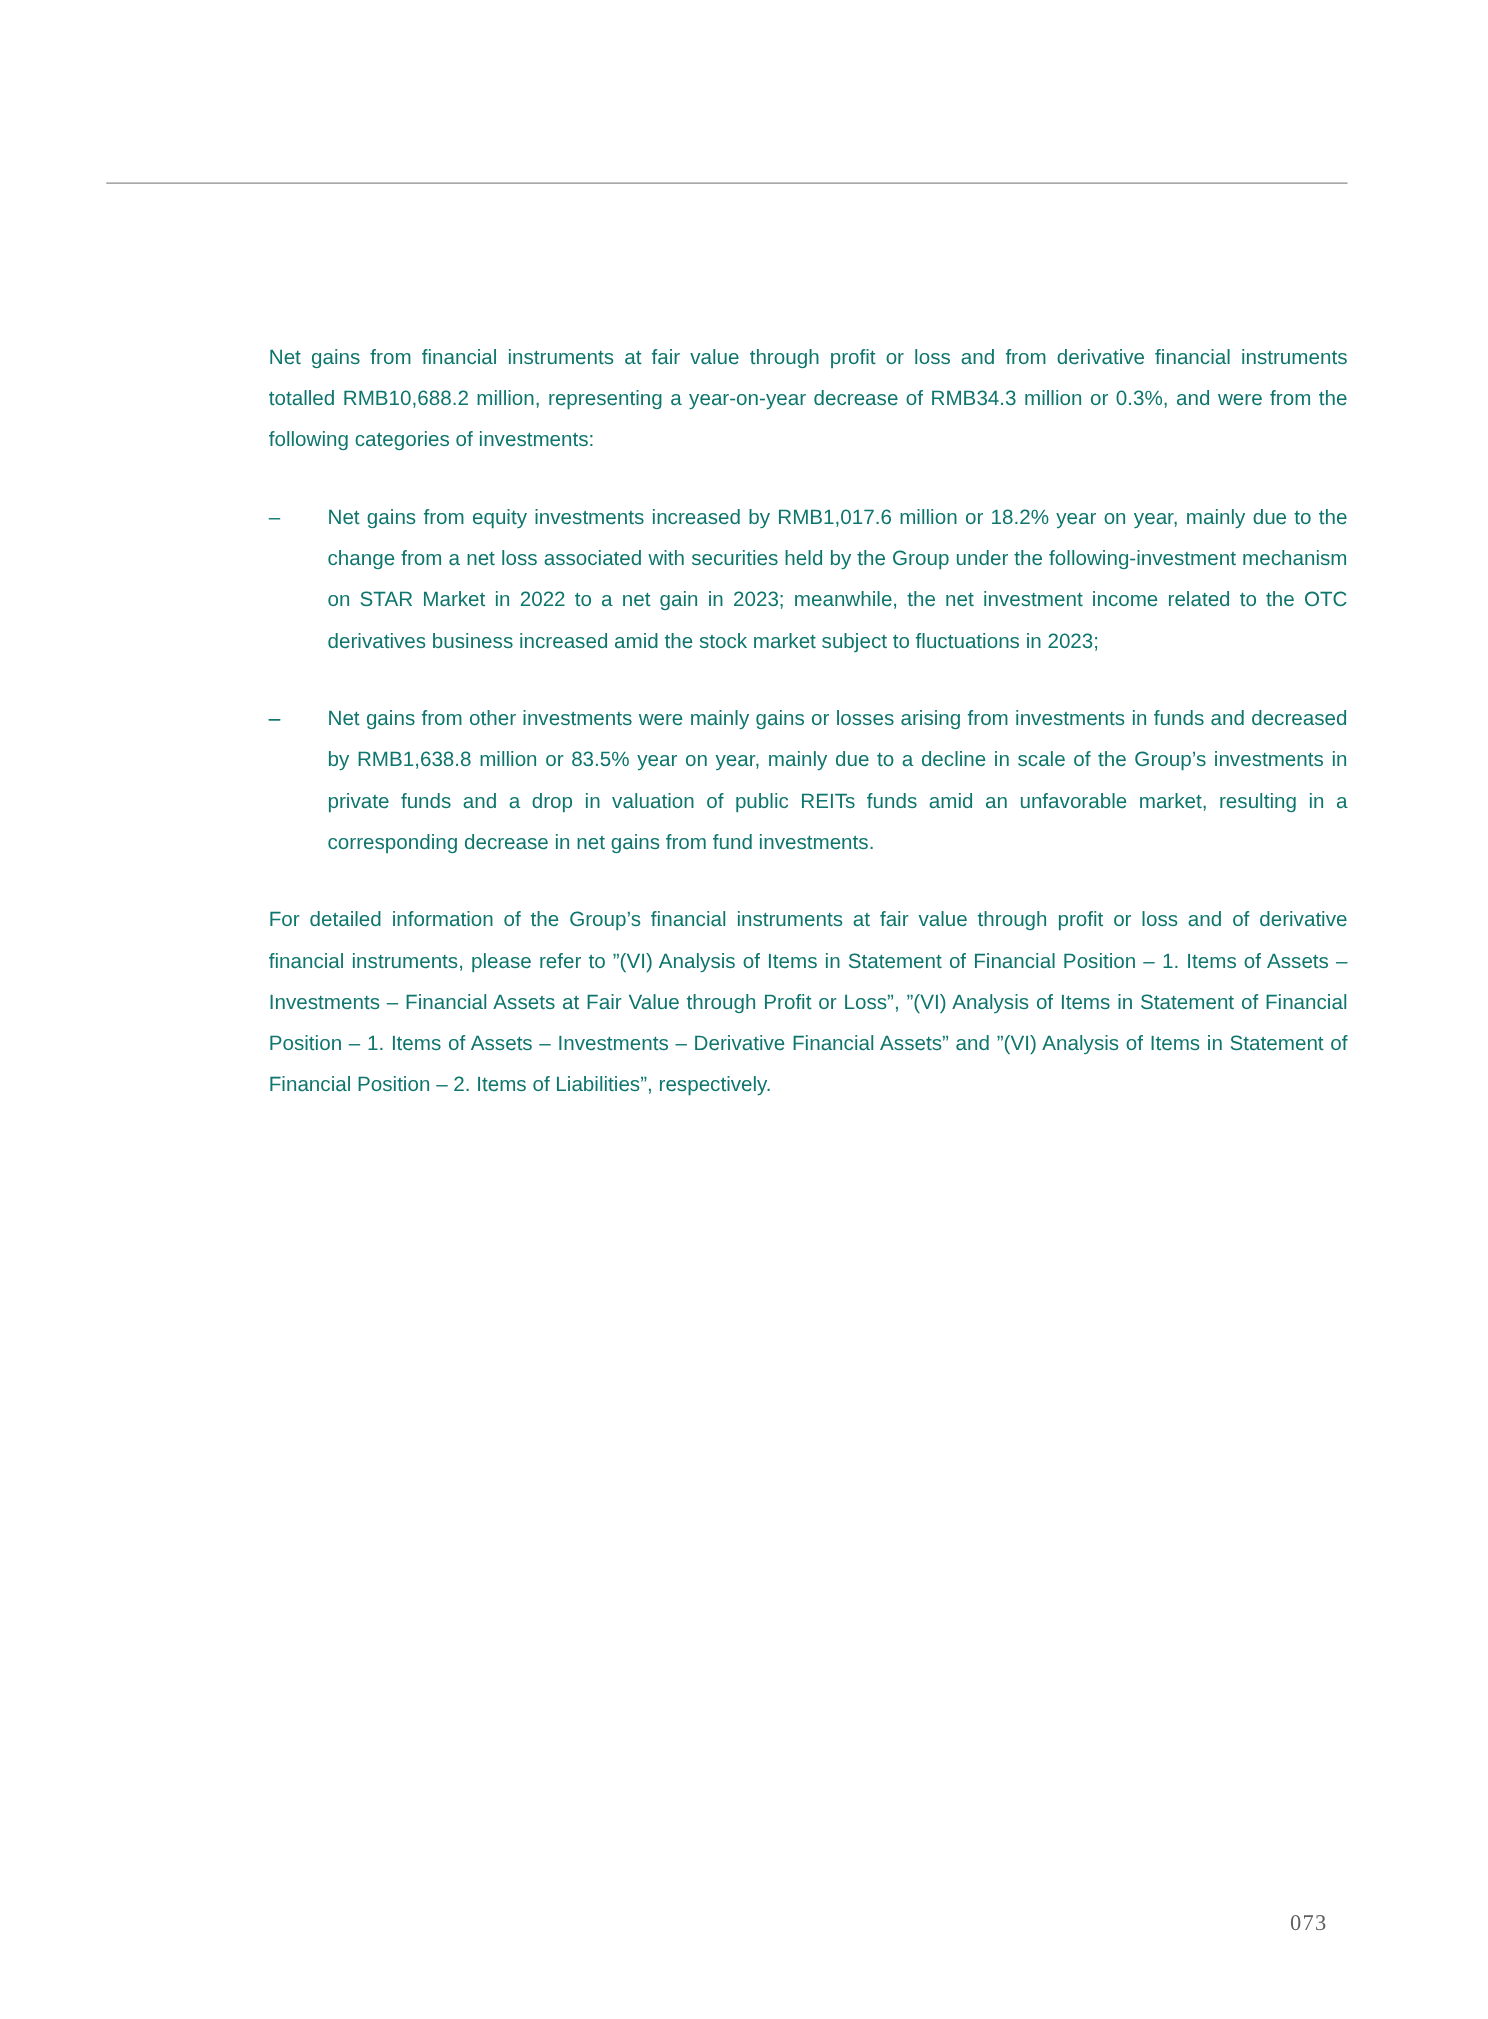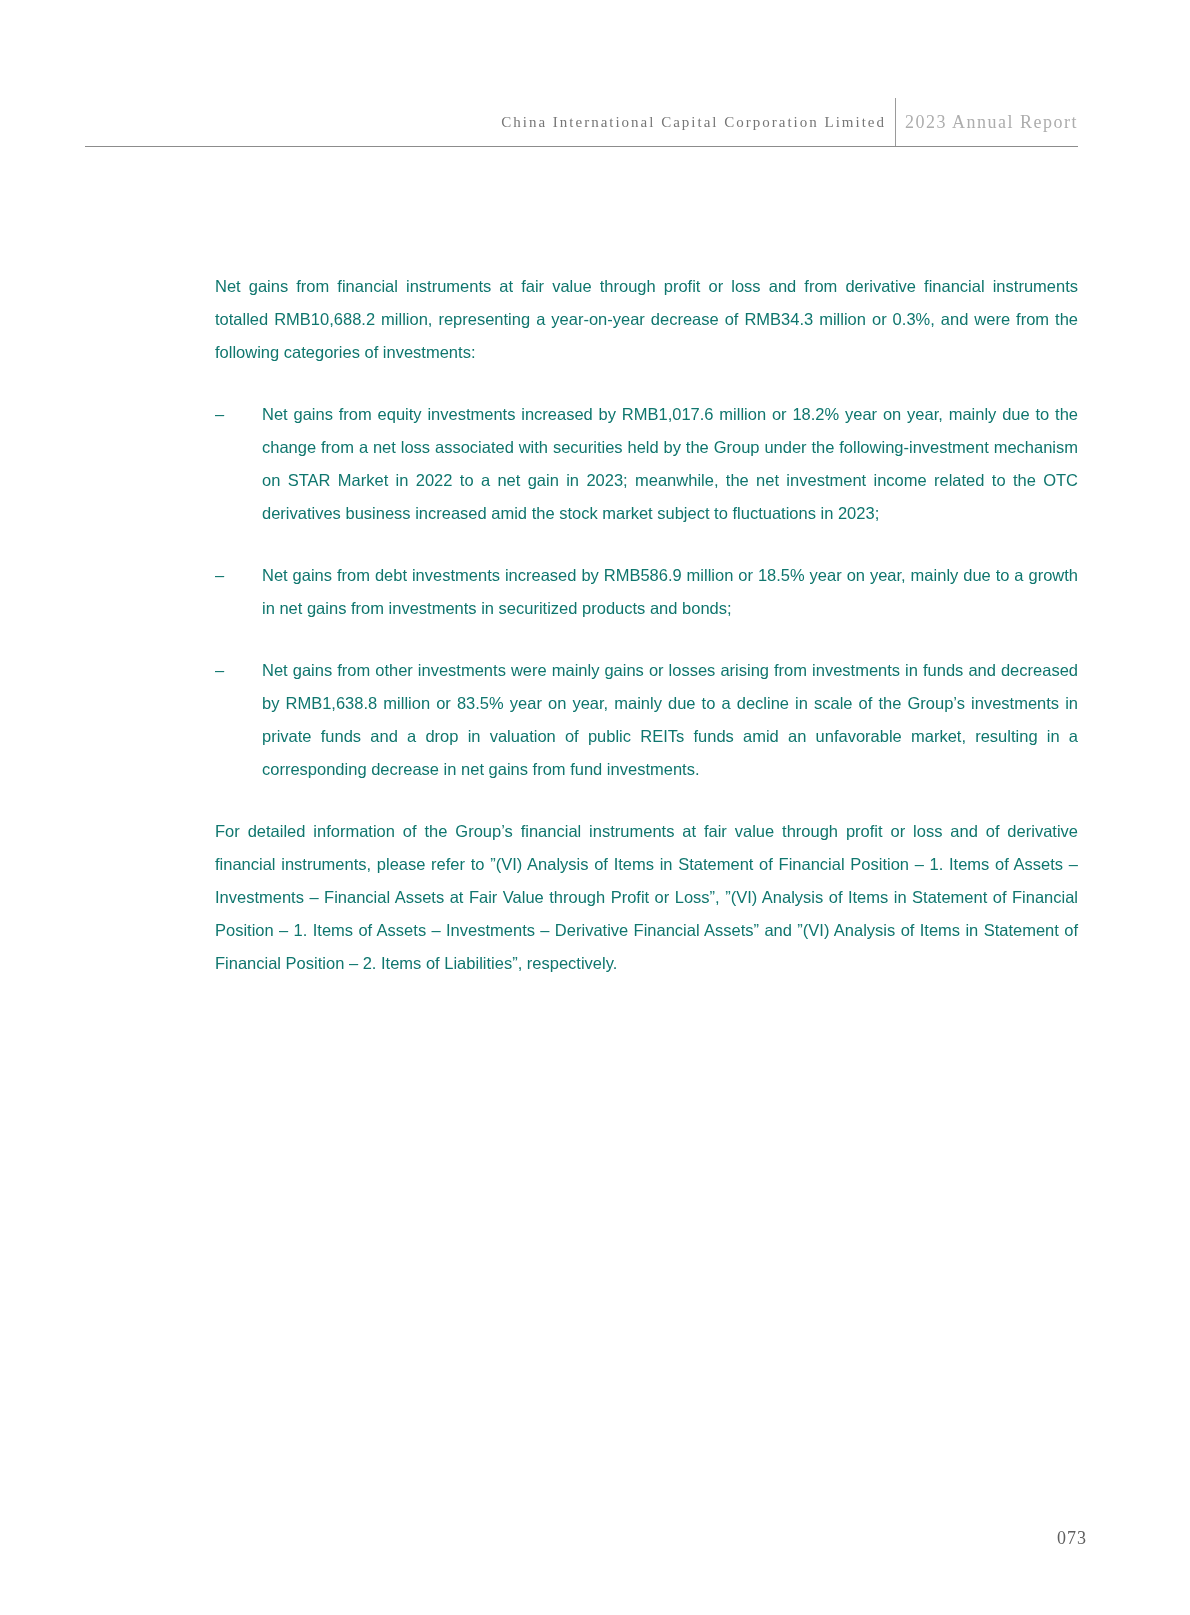--- a/index.html
+++ b/index.html
@@ -78,52 +78,46 @@
   .bullet-marker {
     position: absolute;
     left: 0;
     top: 0;
   }
 
   
   .page-number {
     position: absolute;
     top: 1528px;
-    right: 103px;
+    right: 128px;
     font-family: "Liberation Serif", serif;
     font-size: 18px;
     letter-spacing: 1px;
     color: #5e5e5e;
     margin-left: 30px;
   }
 </style>
 </head>
 <body>
 
 <div class="page">
 
-  <div class="header-row">
-    <span class="company-name">China International Capital Corporation Limited</span>
-    <span class="header-divider"></span>
-    <span class="report-title">2023 Annual Report</span>
-  </div>
   <div class="header-rule"></div>
 
   <div class="body-col">
 
     <p>Net gains from financial instruments at fair value through profit or loss and from derivative financial instruments totalled RMB10,688.2 million, representing a year-on-year decrease of RMB34.3 million or 0.3%, and were from the following categories of investments:</p>
 
     <div class="bullet-item">
       <span class="bullet-marker">–</span>
       <span>Net gains from equity investments increased by RMB1,017.6 million or 18.2% year on year, mainly due to the change from a net loss associated with securities held by the Group under the following-investment mechanism on STAR Market in 2022 to a net gain in 2023; meanwhile, the net investment income related to the OTC derivatives business increased amid the stock market subject to fluctuations in 2023;</span>
     </div>
 
     <div class="bullet-item">
       <span class="bullet-marker">–</span>
-      <span>Net gains from debt investments increased by RMB586.9 million or 18.5% year on year, mainly due to a growth in net gains from investments in securitized products and bonds;</span>
     </div>
 
     <div class="bullet-item">
       <span class="bullet-marker">–</span>
       <span>Net gains from other investments were mainly gains or losses arising from investments in funds and decreased by RMB1,638.8 million or 83.5% year on year, mainly due to a decline in scale of the Group’s investments in private funds and a drop in valuation of public REITs funds amid an unfavorable market, resulting in a corresponding decrease in net gains from fund investments.</span>
     </div>
 
     <p>For detailed information of the Group’s financial instruments at fair value through profit or loss and of derivative financial instruments, please refer to ”(VI) Analysis of Items in Statement of Financial Position – 1. Items of Assets – Investments – Financial Assets at Fair Value through Profit or Loss”, ”(VI) Analysis of Items in Statement of Financial Position – 1. Items of Assets – Investments – Derivative Financial Assets” and ”(VI) Analysis of Items in Statement of Financial Position – 2. Items of Liabilities”, respectively.</p>
 
   </div>

